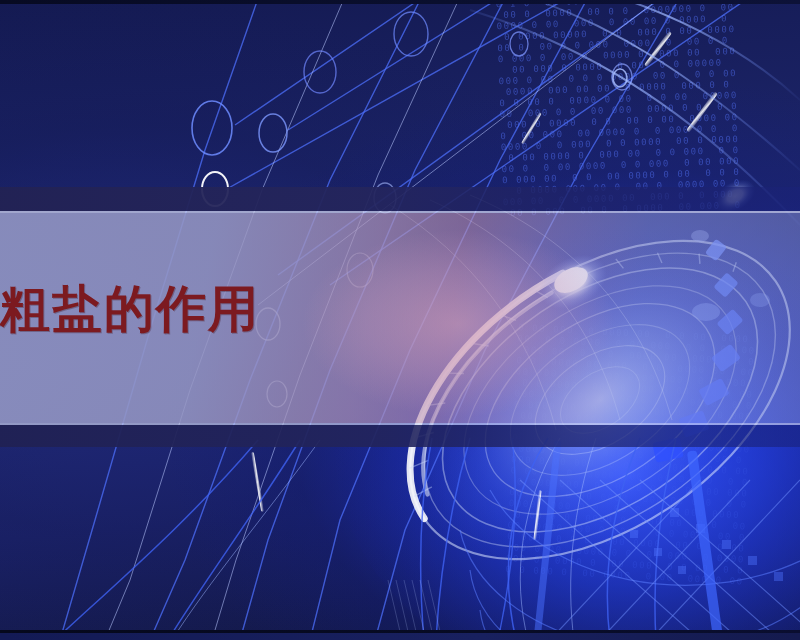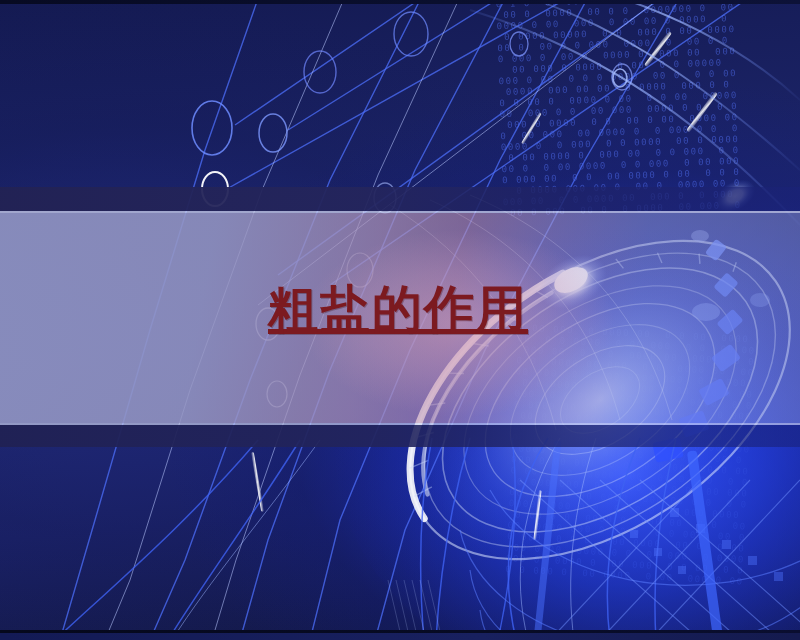--- a/index.html
+++ b/index.html
@@ -126,31 +126,29 @@
         rgba(34,36,92,0.92) 48%,
         rgba(28,34,108,0.76) 74%,
         rgba(24,32,118,0.55) 100%);
   }
 
   
   .title {
     position: absolute;
     left: 0; right: 4px;
     top: 278px;
-    text-align: center;
     font-family: "DejaVu Sans", "Liberation Sans", sans-serif;
     font-size: 50px;
     font-weight: bold;
     letter-spacing: 2px;
     color: #7c1a20;
     text-shadow: 1px 1px 0 rgba(60,10,16,0.30);
     line-height: 62px;
     white-space: nowrap;
     user-select: none;
-    text-decoration: underline;
   }
 </style>
 </head>
 <body>
 
 <div id="slide">
 
   <div class="bg-base"></div>
 
   <div class="binary-field">0 1 0  00 00  0  00  0100  00  0000

